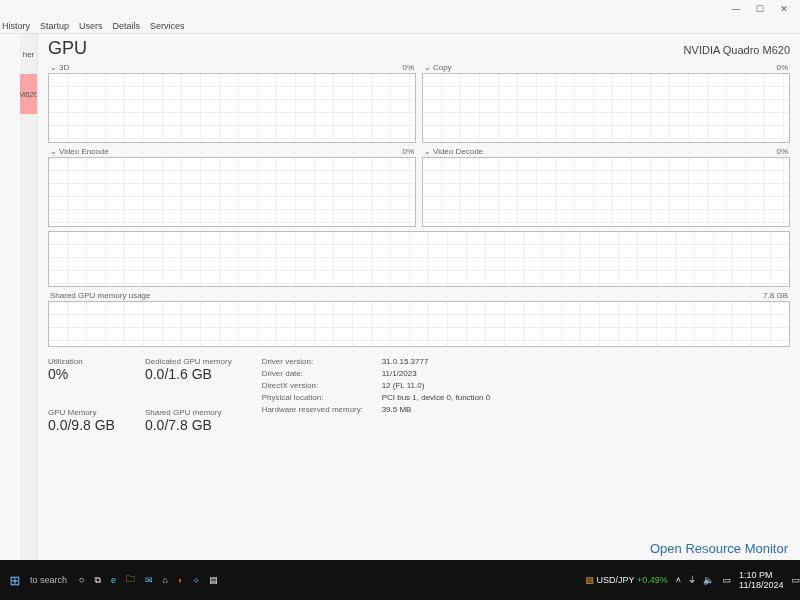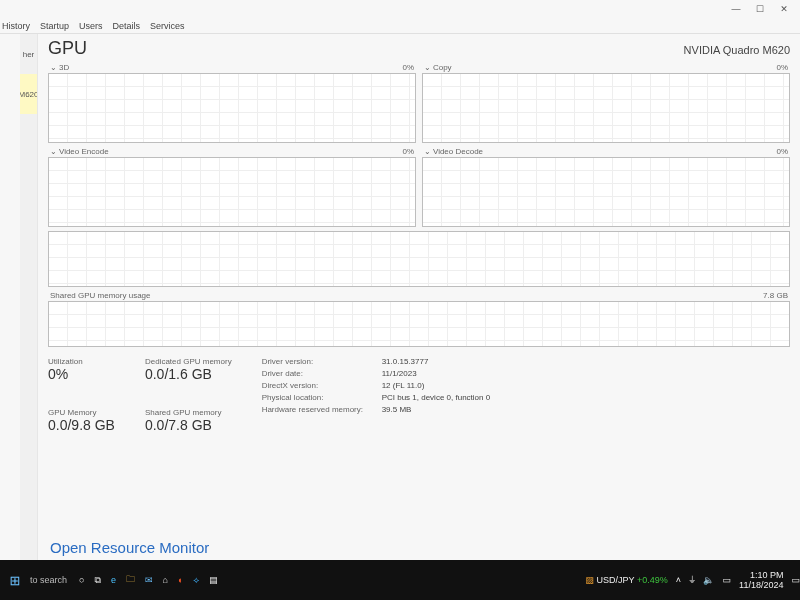--- a/index.html
+++ b/index.html
@@ -5,21 +5,21 @@
   * { box-sizing: border-box; margin: 0; padding: 0; font-family: "Segoe UI", sans-serif; }
   html, body { width: 800px; height: 600px; overflow: hidden; background: #000; }
   .screen { width: 800px; height: 560px; background: #f7f7f7; position: relative; display: flex; flex-direction: column; }
   .titlebar { height: 18px; display: flex; justify-content: flex-end; align-items: center; padding: 0 4px; font-size: 9px; color: #555; }
   .titlebar .winbtn { width: 24px; text-align: center; cursor: default; }
   .tabs { height: 16px; display: flex; align-items: center; font-size: 9px; color: #444; padding-left: 2px; gap: 10px; border-bottom: 1px solid #e0e0e0; }
   .tabs span { cursor: default; }
   .body { flex: 1; display: flex; padding-left: 20px; }
   .sidebar { width: 18px; background: #f0f0f0; border-right: 1px solid #e6e6e6; display: flex; flex-direction: column; font-size: 8px; color: #555; }
   .sidebar .sitem { height: 40px; display: flex; align-items: center; justify-content: center; writing-mode: horizontal-tb; overflow: hidden; }
-  .sidebar .sel { background: #fef9c3; }
+  .sidebar .sel { background: #fca5a5; }
   .main { flex: 1; padding: 4px 10px 0 10px; display: flex; flex-direction: column; }
   .hdr { display: flex; justify-content: space-between; align-items: baseline; margin-bottom: 4px; }
   .hdr h1 { font-size: 18px; font-weight: 400; color: #333; }
   .hdr .model { font-size: 11px; color: #444; }
   .row { display: flex; gap: 6px; margin-bottom: 4px; }
   .pane { flex: 1; display: flex; flex-direction: column; }
   .pane .lblrow { display: flex; justify-content: space-between; font-size: 8px; color: #666; padding: 0 2px 1px 2px; }
   .pane .chart { flex: 1; border: 1px solid #bdbdbd; background:
      repeating-linear-gradient(to right, transparent, transparent 18px, #eee 18px, #eee 19px),
      repeating-linear-gradient(to bottom, transparent, transparent 12px, #eee 12px, #eee 13px),
@@ -27,30 +27,30 @@
   .row.h1 { height: 80px; }
   .row.h2 { height: 80px; }
   .row.h3 { height: 56px; }
   .row.h4 { height: 56px; }
   .stats { display: flex; gap: 30px; margin-top: 6px; }
   .col { display: flex; flex-direction: column; gap: 26px; }
   .stat .slabel { font-size: 8px; color: #666; }
   .stat .sval { font-size: 14px; color: #333; }
   .kv { font-size: 8px; color: #444; display: flex; }
   .kv .k { width: 120px; color: #666; }
-  .footer-link { font-size: 15px; color: #2a6cc2; margin-top: auto; padding: 4px 2px; }
+  .footer-link { font-size: 13px; color: #2a6cc2; margin-top: auto; padding: 4px 2px; text-align: right; }
   
   .taskbar { width: 800px; height: 40px; background: #111; position: absolute; bottom: 0; left: 0; display: flex; align-items: center; color: #eee; font-size: 9px; }
   .taskbar .start { width: 30px; text-align: center; font-size: 13px; color: #6cc2ff; }
   .taskbar .search { color: #bbb; font-size: 9px; margin-right: 12px; }
   .taskbar .icons { display: flex; gap: 10px; align-items: center; }
   .taskbar .icons span { display: inline-block; }
   .taskbar .spacer { flex: 1; }
   .taskbar .tray { display: flex; gap: 8px; align-items: center; padding-right: 0; }
-  .taskbar .clock { font-size: 9px; line-height: 10px; text-align: right; }
+  .taskbar .clock { font-size: 9px; line-height: 10px; }
   .stock .pct { color: #3ec23e; }
 </style>
 </head>
 <body>
 
 <div class="screen">
   <div class="titlebar">
     <div class="winbtn">—</div>
     <div class="winbtn">☐</div>
     <div class="winbtn">✕</div>

